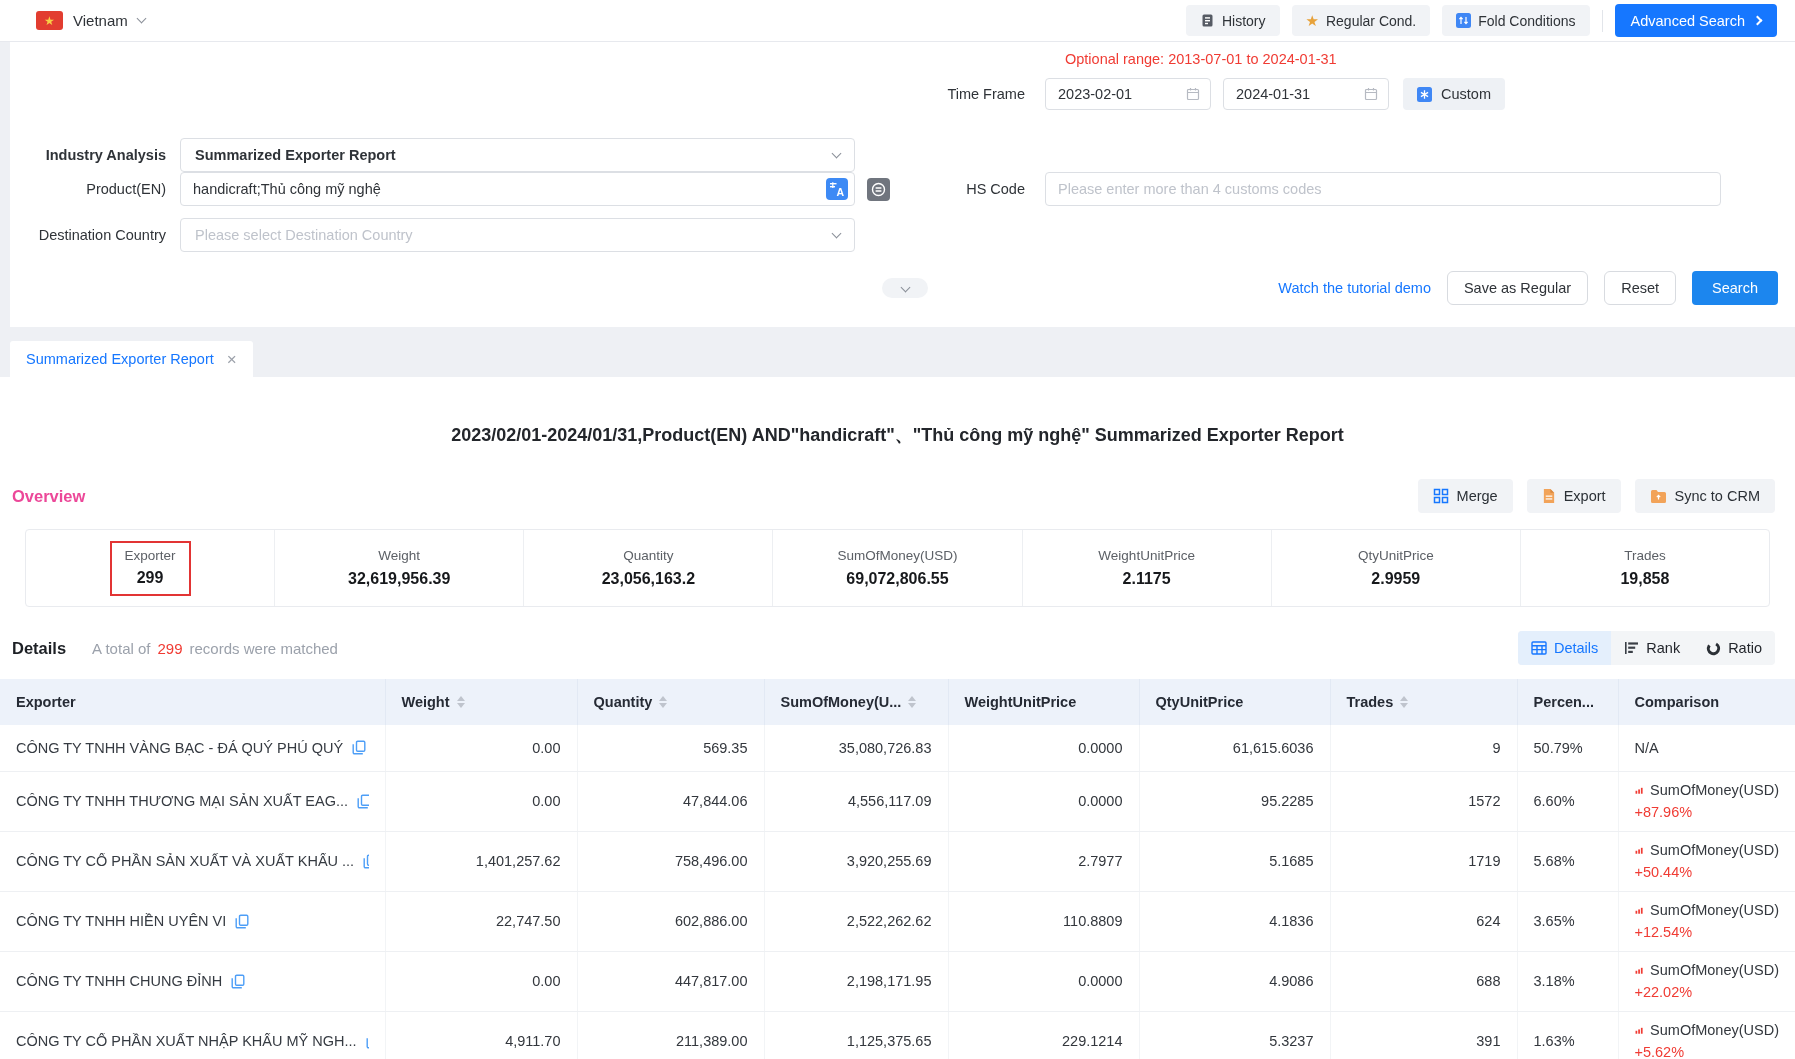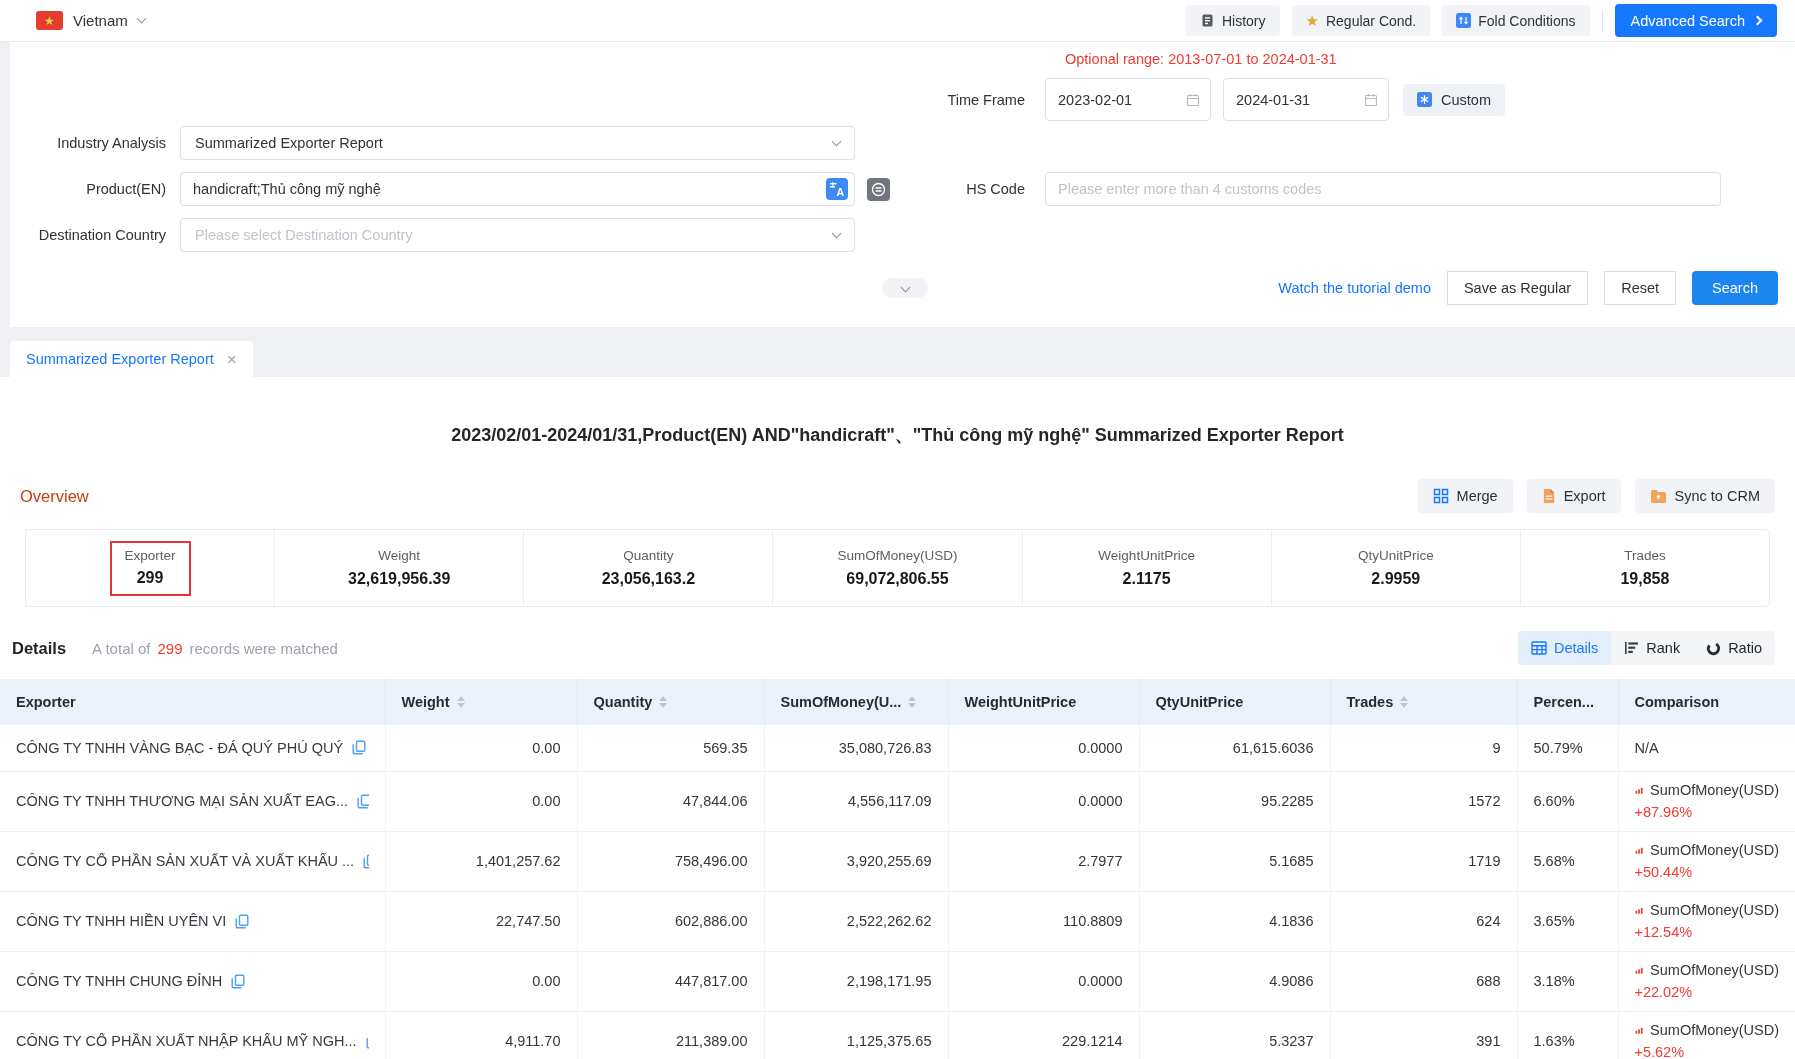--- a/index.html
+++ b/index.html
@@ -17,66 +17,66 @@
   .tb-btn { display:flex; align-items:center; gap:7px; background:#f1f3f6; border:none; border-radius:4px; height:31px; padding:0 14px; font-size:14px; color:#2f3338; cursor:pointer; font-family:inherit; }
   .star { color:#e7a23b; font-size:15px; line-height:1; }
   .tb-divider { width:1px; height:22px; background:#e2e5ea; }
   .adv-btn { display:flex; align-items:center; gap:9px; background:#1677ff; color:#fff; border:none; border-radius:4px; height:33px; padding:0 16px; font-size:14.5px; cursor:pointer; font-family:inherit; }
   .chev-right-white { width:7px; height:7px; border-top:2px solid #fff; border-right:2px solid #fff; transform:rotate(45deg); }
 
   
   .search-panel { position:relative; margin-left:10px; height:285px; background:#fff; }
   .form-row { position:absolute; left:0; display:flex; align-items:center; }
   .f-label { width:170px; text-align:right; padding-right:14px; font-size:14.5px; color:#2f3338; flex:none; }
-  .r-ds { top:36px; } .r-ia { top:84px; } .r-pe { top:130px; } .r-dc { top:176px; }
+  .r-ds { top:36px; } .r-ia { top:96px;font-weight:bold; } .r-pe { top:130px; } .r-dc { top:176px; }
   .seg { display:flex; border:1px solid #d8dbe0; border-radius:4px; overflow:hidden; height:32px; }
   .seg-item { padding:0 17px; display:flex; align-items:center; font-size:14.5px; background:#fff; color:#2f3338; cursor:pointer; }
   .seg-item + .seg-item { border-left:1px solid #d8dbe0; }
   .seg-item.active { background:#d8edfe; color:#1c86ee; border-left-color:#d8edfe; }
   .select { width:675px; height:34px; border:1px solid #dcdfe4; border-radius:4px; display:flex; align-items:center; justify-content:space-between; padding:0 14px; background:#fff; cursor:pointer; }
   .select .val { font-size:14.5px; color:#2f3338; }
   .select .ph { font-size:14.5px; color:#bfc3cb; }
   .text-input { height:34px; border:1px solid #dcdfe4; border-radius:4px; padding:0 12px; font-size:14.5px; color:#2f3338; font-family:inherit; background:#fff; outline:none; }
   .text-input::placeholder { color:#bfc3cb; }
   .pe-wrap { position:relative; width:675px; }
   .pe-wrap input { width:100%; padding-right:42px; }
   .translate-btn { position:absolute; right:7px; top:50%; transform:translateY(-50%); width:22px; height:22px; cursor:pointer; }
   .screen-btn { margin-left:12px; width:23px; height:23px; cursor:pointer; }
   .optional-range { position:absolute; left:1055px; top:9px; color:#f03b33; font-size:14.5px; }
   .tf-row { position:absolute; top:36px; left:865px; display:flex; align-items:center; }
   .tf-label { width:170px; text-align:right; padding-right:20px; font-size:14.5px; color:#2f3338; }
-  .date-input { width:166px; height:43px; border:1px solid #dcdfe4; border-radius:4px; display:flex; align-items:center; justify-content:space-between; padding:0 10px 0 12px; font-size:14.5px; color:#2f3338; cursor:pointer; background:#fff; }
+  .date-input { width:166px; height:32px; border:1px solid #dcdfe4; border-radius:4px; display:flex; align-items:center; justify-content:space-between; padding:0 10px 0 12px; font-size:14.5px; color:#2f3338; cursor:pointer; background:#fff; }
   .gap12 { margin-left:12px; } .gap14 { margin-left:14px; }
   .custom-btn { display:flex; gap:9px; align-items:center; background:#eef1f5; border:none; border-radius:4px; height:32px; padding:0 14px; font-size:14.5px; color:#2f3338; cursor:pointer; font-family:inherit; }
   .hs-row { position:absolute; top:130px; left:865px; display:flex; align-items:center; }
   .hs-input { width:676px; }
   .bottom-row { position:absolute; top:226px; left:0; right:0; height:40px; display:flex; align-items:center; }
   .cb-group { display:flex; align-items:center; gap:22px; margin-left:24px; }
   .cb-item { display:flex; align-items:center; gap:8px; cursor:pointer; }
   .cb { width:16px; height:16px; background:#1677ff; border-radius:3px; position:relative; flex:none; }
   .cb::after { content:""; position:absolute; left:5px; top:2px; width:4px; height:8px; border-right:2px solid #fff; border-bottom:2px solid #fff; transform:rotate(45deg); }
   .cb-label { font-size:14.5px; color:#2b2f36; }
   .collapse-pill { position:absolute; left:872px; top:10px; width:46px; height:20px; background:#f1f3f6; border-radius:10px; display:flex; align-items:center; justify-content:center; cursor:pointer; }
   .collapse-pill .chev { margin-top:-2px; }
   .actions { margin-left:auto; display:flex; align-items:center; gap:16px; padding-right:17px; }
   .link { color:#1677ff; font-size:14.5px; cursor:pointer; }
-  .btn-plain { background:#fff; border:1px solid #d8dbe0; border-radius:0; height:34px; padding:0 16px; font-size:14.5px; color:#2f3338; cursor:pointer; font-family:inherit; }
+  .btn-plain { background:#fff; border:1px solid #d8dbe0; border-radius:6px; height:34px; padding:0 16px; font-size:14.5px; color:#2f3338; cursor:pointer; font-family:inherit; }
   .btn-primary { background:#1c86ee; border:none; color:#fff; border-radius:4px; height:34px; padding:0 20px; font-size:14.5px; cursor:pointer; font-family:inherit; }
 
   
   .tabbar { height:50px; background:#eef0f4; display:flex; align-items:flex-end; }
   .tab { margin-left:10px; height:36px; background:#fff; display:flex; align-items:center; gap:13px; padding:0 16px; border-radius:3px 3px 0 0; cursor:pointer; }
   .tab-label { color:#1677ff; font-size:14.5px; }
   .tab-close { color:#9ca1aa; font-size:17px; line-height:1; cursor:pointer; }
 
   
   .content { background:#fff; height:682px; }
   .report-title { padding-top:46px; text-align:center; font-size:18px; font-weight:700; color:#23262b; }
   .ov-row { margin-top:32px; display:flex; align-items:center; justify-content:space-between; padding:0 20px 0 12px; }
-  .ov-heading { font-size:16.5px; font-weight:400; color:#c2410c;margin-left:8px; }
+  .ov-heading { font-size:16.5px; font-weight:700; color:#ec4899; }
   .ov-actions { display:flex; gap:14px; }
   .ov-btn { display:flex; align-items:center; gap:8px; background:#f1f3f6; border:none; border-radius:4px; height:34px; padding:0 15px; font-size:14.5px; color:#2b3036; cursor:pointer; font-family:inherit; }
   .stats-card { margin:16px 25px 0; border:1px solid #e9ebef; border-radius:4px; height:78px; display:flex; background:#fff; }
   .stat { flex:1; display:flex; flex-direction:column; align-items:center; justify-content:center; gap:7px; }
   .stat + .stat { border-left:1px solid #edeff2; }
   .stat-label { font-size:13.5px; color:#5c6066; }
   .stat-value { font-size:16px; font-weight:700; color:#17191c; }
   .stat-hl { border:2px solid #e23434; padding:5px 13px 7px; display:flex; flex-direction:column; align-items:center; gap:6px; }
   .details-bar { margin-top:24px; padding:0 20px 0 12px; display:flex; align-items:center; }
   .dt-heading { font-size:16.5px; font-weight:700; color:#1d2025; }

